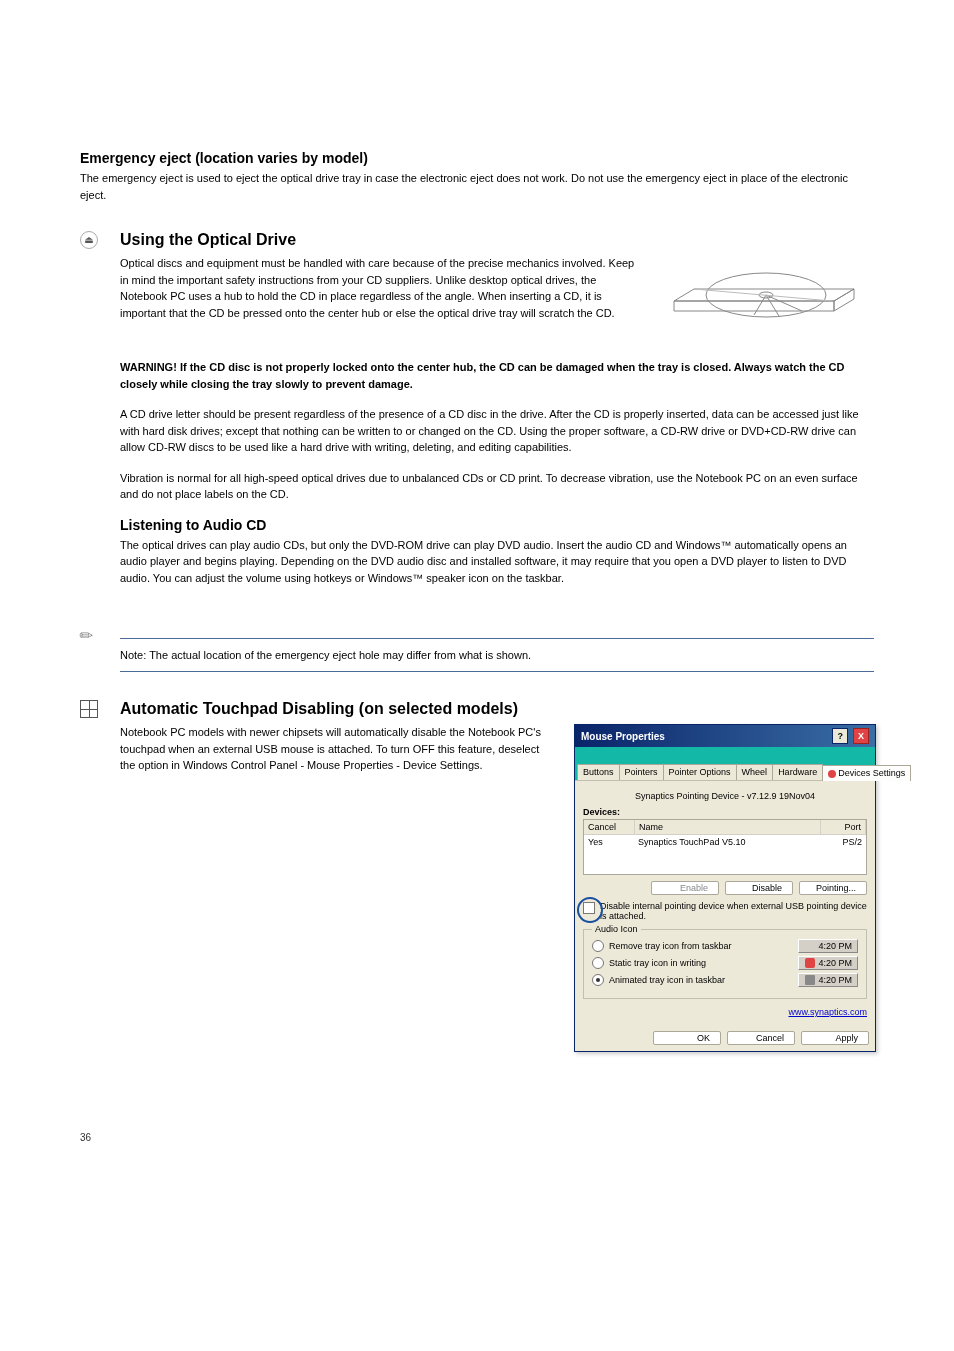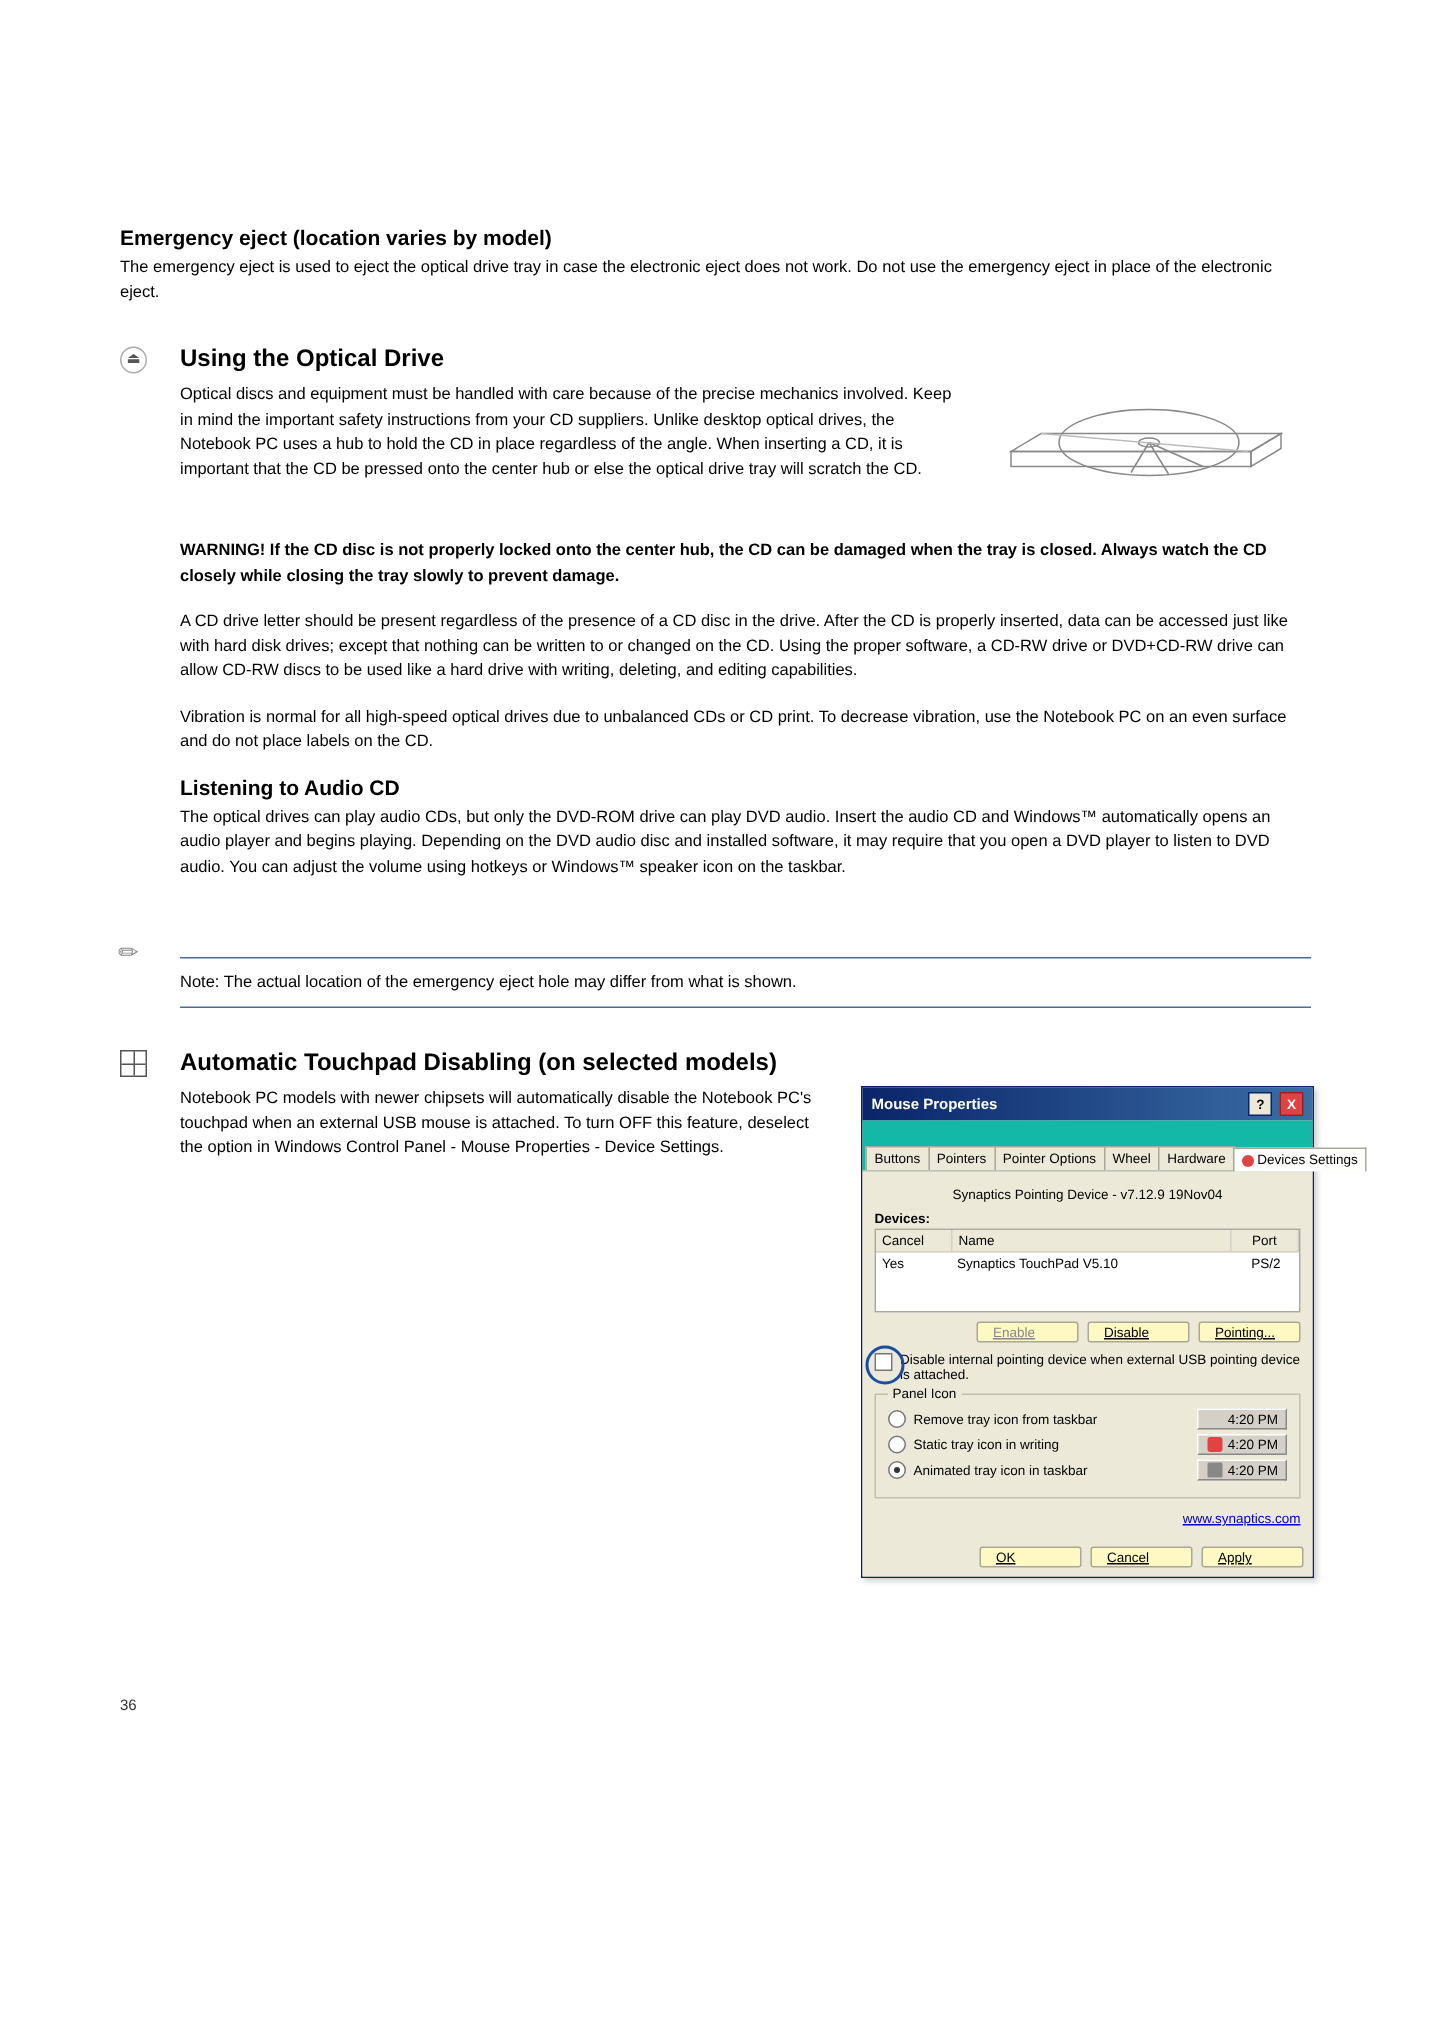--- a/index.html
+++ b/index.html
@@ -205,36 +205,35 @@
   }
   .device-row {
     display: flex;
     font-size: 9px;
   }
   .device-row div {
     padding: 2px 4px;
   }
   .col-enabled { width: 42px; flex: 0 0 42px; }
   .col-name { flex: 1; }
-  .col-port { width: 36px; flex: 0 0 36px; text-align: center; }
+  .col-port { width: 36px; flex: 0 0 36px; text-align: right; }
   .btn-row {
     display: flex;
     justify-content: flex-end;
     gap: 6px;
     margin-top: 6px;
   }
   .xp-btn {
-    background: #fef9c3;
+    background: #ffffff;
     border: 1px solid #aca899;
     padding: 1px 10px;
     font-size: 9px;
     min-width: 46px;
-    text-align: left;
+    text-align: right;
     border-radius: 2px;
-    text-decoration: underline;
   }
   .xp-btn.disabled { color: #888; }
   .chk-row {
     display: flex;
     align-items: flex-start;
     gap: 5px;
     margin-top: 6px;
     font-size: 9px;
     position: relative;
   }
@@ -439,21 +438,21 @@
                 <div class="xp-btn disabled">Enable</div>
                 <div class="xp-btn">Disable</div>
                 <div class="xp-btn">Pointing...</div>
               </div>
               <div class="chk-row">
                 <span class="circle-mark"></span>
                 <span class="chk"></span>
                 <span>Disable internal pointing device when external USB pointing device is attached.</span>
               </div>
               <div class="fieldset">
-                <span class="legend">Panel Icon</span>
+                <span class="legend">Audio Icon</span>
                 <div class="radio-row">
                   <span class="left">
                     <span class="radio"></span>
                     <span>Remove tray icon from taskbar</span>
                   </span>
                   <span class="tray-preview">
                       <span>4:20 PM</span>
                     </span>
                 </div>
                 <div class="radio-row">

